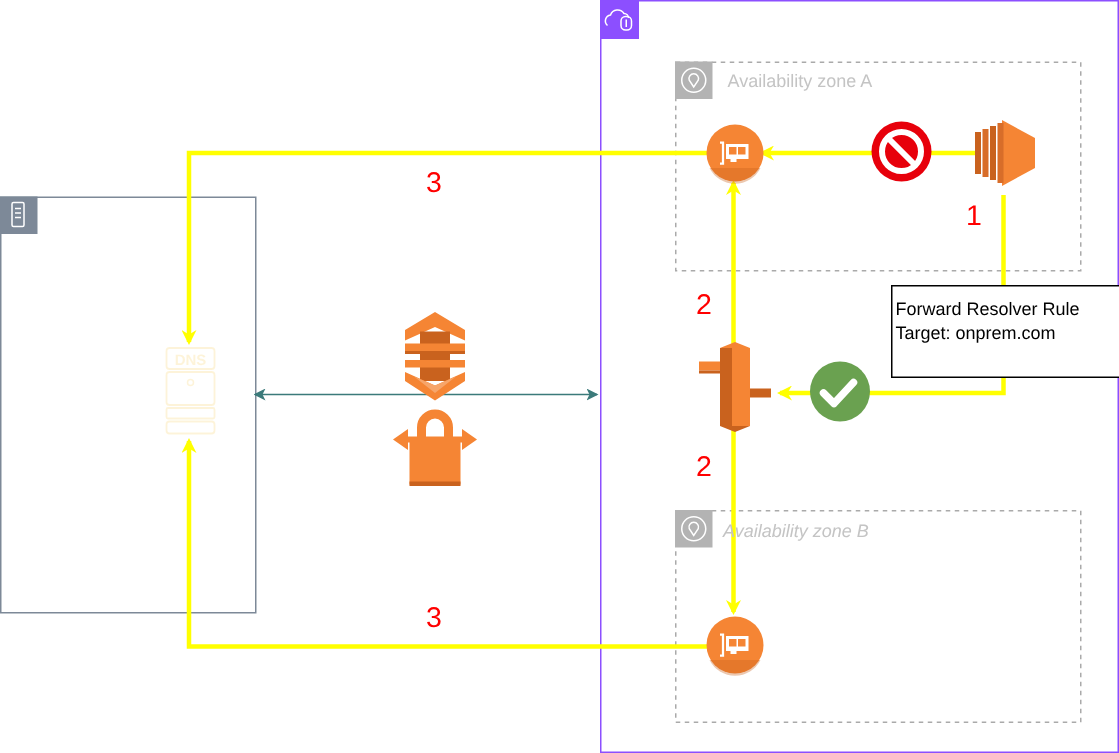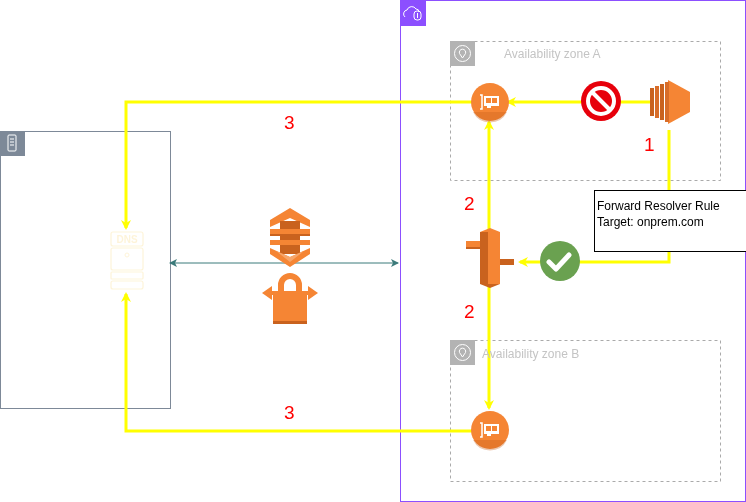--- a/index.html
+++ b/index.html
@@ -148,22 +148,22 @@
   <g opacity="0.25">
     <rect x="111" y="232" width="32" height="14" rx="2" fill="none" stroke="#f9d36a" stroke-width="1.2"></rect>
     <text x="127" y="243" text-anchor="middle" font-size="10" font-weight="bold" fill="#f9d36a" font-family="Liberation Sans, sans-serif">DNS</text>
     <rect x="111" y="248" width="32" height="22" rx="2" fill="none" stroke="#f9d36a" stroke-width="1.2"></rect>
     <circle cx="127" cy="255" r="2" fill="none" stroke="#f9d36a" stroke-width="1"></circle>
     <rect x="111" y="272" width="32" height="7" rx="1" fill="none" stroke="#f9d36a" stroke-width="1.2"></rect>
     <rect x="111" y="281" width="32" height="8" rx="2" fill="none" stroke="#f9d36a" stroke-width="1.2"></rect>
   </g>
 </svg>
 
-<div class="az-title" style="left:504px;top:47px;text-align:center;">Availability zone A</div>
-<div class="az-title" style="left:482px;top:347px;">Availability zone B</div>
+<div class="az-title" style="left:485px;top:47px;text-align:center;">Availability zone A</div>
+<div class="az-title" style="left:482px;top:347px;font-style:italic;">Availability zone B</div>
 
 <div class="lbl-num" style="left:284px;top:112px;">3</div>
 <div class="lbl-num" style="left:284px;top:402px;">3</div>
 <div class="lbl-num" style="left:644px;top:134px;">1</div>
 <div class="lbl-num" style="left:464px;top:193px;">2</div>
 <div class="lbl-num" style="left:464px;top:301px;">2</div>
 
 <div class="rule-box">
   <div>Forward Resolver Rule</div>
   <div>Target: onprem.com</div>

